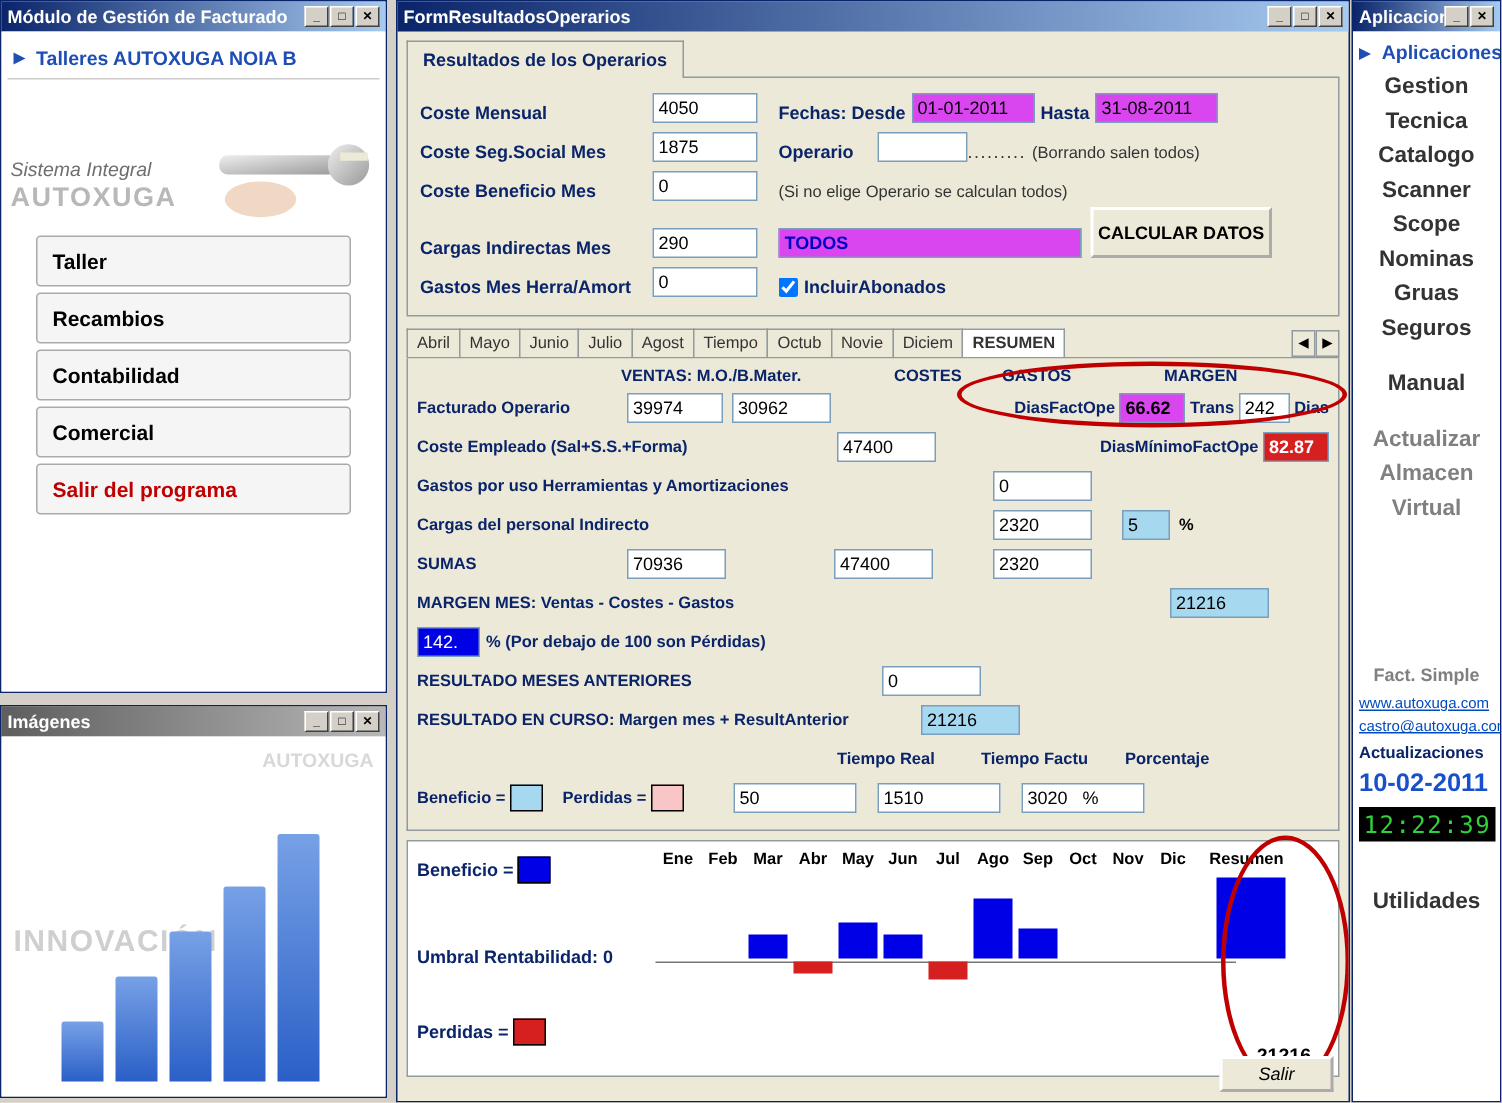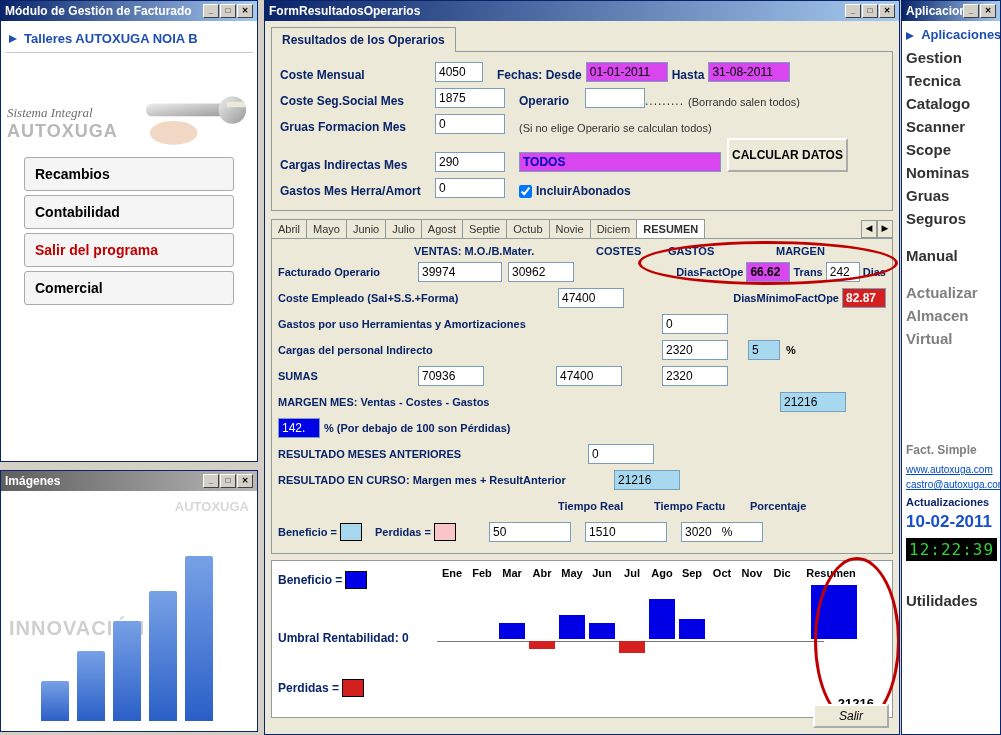--- a/index.html
+++ b/index.html
@@ -56,21 +56,21 @@
     display: inline-block;
     width: 0; height: 0;
     border-top: 4px solid transparent;
     border-bottom: 4px solid transparent;
     border-left: 8px solid #204fb4;
     margin-right: 4px;
     vertical-align: middle;
   }
   .left-header-text { color: #1e4eb3; font-weight: bold; font-size: 13px; vertical-align: middle;}
   .left-logo-area { height: 100px; position: relative; }
-  .logo-sistema { position: absolute; top: 52px; left: 2px; color: #6e6e6e; font-style: italic; font-size: 13px; font-family: Liberation Serif, serif;}
+  .logo-sistema { position: absolute; top: 52px; left: 2px; color: #6e6e6e; font-style: italic; font-size: 13px;}
   .logo-autoxuga { position: absolute; top: 68px; left: 2px; color: #b8b8b8; font-weight: bold; font-size: 18px; letter-spacing: 1px;}
   .wrench { position: absolute; right: 6px; top: 16px; width: 110px; height: 80px; }
   .nav-btn {
     display: block;
     width: 210px;
     margin: 4px auto;
     padding: 8px 10px;
     text-align: left;
     font-size: 14px;
     font-weight: bold;
@@ -88,21 +88,21 @@
   .innov-text { position:absolute; left:8px; top:126px; color:#cfcfcf; font-weight:bold; font-size:20px; letter-spacing:1px;}
   .autoxuga-wm { position:absolute; right:8px; top:8px; color:#d8d8d8; font-weight:bold; font-size:13px;}
   .bars-bg { position:absolute; left:40px; bottom:10px; width:200px; height:170px;}
   .bars-bg .bar { position:absolute; bottom:0; width:28px; background:linear-gradient(#77a1e6,#2a5fc7); border-radius:2px 2px 0 0;}
 
   
   #right-window { right: 0; top: 0; width: 100px; height: 735px;}
   #right-window .titlebar .title-text { font-size:12px;}
   #right-window .client { background:#fff; height: calc(100% - 20px); padding: 6px 4px; overflow:hidden;}
   .right-head { color:#1e4eb3; font-weight:bold; font-size:13px; padding-bottom:4px; white-space:nowrap;}
-  .right-link { display:block; color:#333; font-size:15px; font-weight:bold; padding:3px 0; cursor:pointer;}
+  .right-link { display:block; color:#333; font-size:15px; font-weight:bold; padding:3px 0; cursor:pointer;text-align:center;}
   .right-sub { color:#808080; font-size:15px; }
   .right-link-small { color:#004bc0; font-size:10px; text-align:left; display:block; text-decoration:underline; margin-top:4px;}
   .right-date { color:#1850cc; font-weight:bold; font-size:17px; margin-top:4px;}
   .lcd { background:#000; color:#2fd23a; font-family:monospace; font-size:16px; padding:2px 3px; margin-top:6px; display:inline-block; letter-spacing:1px;}
 
   
   #main-window { left: 264px; top: 0; width: 636px; height: 735px;}
   #main-window .client { height: calc(100% - 20px); padding:6px; position:relative; overflow:hidden;}
 
   .tab-header {
@@ -221,24 +221,25 @@
               <stop offset="0" stop-color="#eee"></stop>
               <stop offset="1" stop-color="#999"></stop>
             </linearGradient>
           </defs>
         <rect x="10" y="34" width="90" height="14" rx="6" fill="url(#g1)"></rect>
         <circle cx="104" cy="41" r="15" fill="url(#g1)"></circle>
         <rect x="98" y="32" width="20" height="6" fill="#ece9d8"></rect>
         <ellipse cx="40" cy="66" rx="26" ry="13" fill="#f0d8c4"></ellipse>
       </svg>
     </div>
+    <button class="nav-btn">Taller</button>
     <button class="nav-btn">Recambios</button>
     <button class="nav-btn">Contabilidad</button>
+    <button class="nav-btn">Comercial</button>
     <button class="nav-btn red">Salir del programa</button>
-    <button class="nav-btn">Comercial</button>
   </div>
 </div>
 
 <div class="window" id="images-window">
   <div class="titlebar">
     <span class="title-text">Imágenes</span>
     <div class="title-controls">
       <div class="title-btn">_</div>
       <div class="title-btn">□</div>
       <div class="title-btn">✕</div>
@@ -306,38 +307,38 @@
       <div class="title-btn">✕</div>
     </div>
   </div>
   <div class="client">
 
     <div class="tab-header">Resultados de los Operarios</div>
 
     <div class="cost-box">
       <div class="row">
         <span class="lbl">Coste Mensual</span>
-        <input class="field" style="width: 48px;" value="4050">
+        <input class="field" style="width: 70px;" value="4050">
         <span style="width:14px"></span>
         <span class="lbl-plain">Fechas: Desde</span>
         <input class="field yellow" style="width: 82px; margin: 0px 4px;" value="01-01-2011">
         <span class="lbl-plain">Hasta</span>
         <input class="field yellow" style="width: 82px; margin-left: 4px;" value="31-08-2011">
       </div>
       <div class="row">
         <span class="lbl">Coste Seg.Social Mes</span>
         <input class="field" style="width: 70px;" value="1875">
         <span style="width:14px"></span>
         <span class="lbl-plain" style="width:66px">Operario</span>
         <input class="field" style="width: 60px;" value="">
         <span class="dotted">.........</span>
         <span class="small-note" style="margin-left:4px">(Borrando salen todos)</span>
       </div>
       <div class="row">
-        <span class="lbl">Gruas Formacion Mes</span>
+        <span class="lbl">Coste Beneficio Mes</span>
         <input class="field" style="width: 70px;" value="0">
         <span style="width:14px"></span>
         <span class="small-note">(Si no elige Operario se calculan todos)</span>
       </div>
       <div class="row">
         <span class="lbl">Cargas Indirectas Mes</span>
         <input class="field" style="width: 70px;" value="290">
         <span style="width:14px"></span>
         <input class="field yellow" style="width: 202px; color: rgb(0, 0, 192); font-weight: bold;" value="TODOS">
         <button class="big-btn" style="margin-left:6px">CALCULAR DATOS</button>
@@ -351,21 +352,21 @@
       </div>
     </div>
 
     
     <div class="month-tabs">
       <div class="month-tab">Abril</div>
       <div class="month-tab">Mayo</div>
       <div class="month-tab">Junio</div>
       <div class="month-tab">Julio</div>
       <div class="month-tab">Agost</div>
-      <div class="month-tab">Septie</div>
+      <div class="month-tab">Tiempo</div>
       <div class="month-tab">Octub</div>
       <div class="month-tab">Novie</div>
       <div class="month-tab">Diciem</div>
       <div class="month-tab active">RESUMEN</div>
       <div class="tab-scroll">
         <div class="sbtn">◀</div>
         <div class="sbtn">▶</div>
       </div>
     </div>
 
@@ -373,21 +374,21 @@
     <div class="summary-panel">
       <div class="col-headers">
         <span>VENTAS: M.O./B.Mater.</span>
         <span>COSTES</span>
         <span>GASTOS</span>
         <span>MARGEN</span>
       </div>
 
       <div class="srow">
         <span class="slabel">Facturado Operario</span>
-        <input class="field" style="width: 84px;" value="39974">
+        <input class="field" style="width: 64px;" value="39974">
         <input class="field" style="width: 66px; margin-left: 6px;" value="30962">
         <span style="flex:1"></span>
         <span class="lbl-plain" style="font-size:11px">DiasFactOpe</span>
         <input class="field yellow" style="width: 44px; margin: 0px 3px; font-weight: bold;" value="66.62">
         <span class="lbl-plain" style="font-size:11px">Trans</span>
         <input class="field" style="width: 34px; margin: 0px 3px;" value="242">
         <span class="lbl-plain" style="font-size:11px">Dias</span>
       </div>
 
       <div class="srow">

